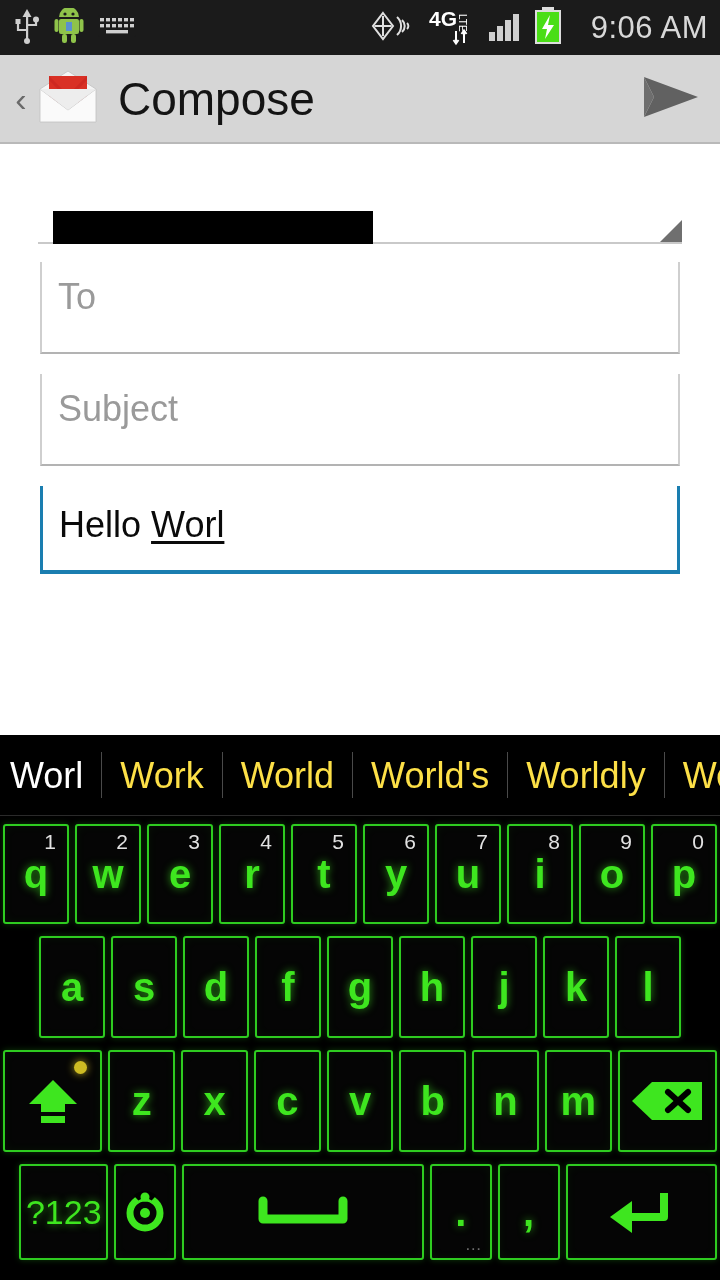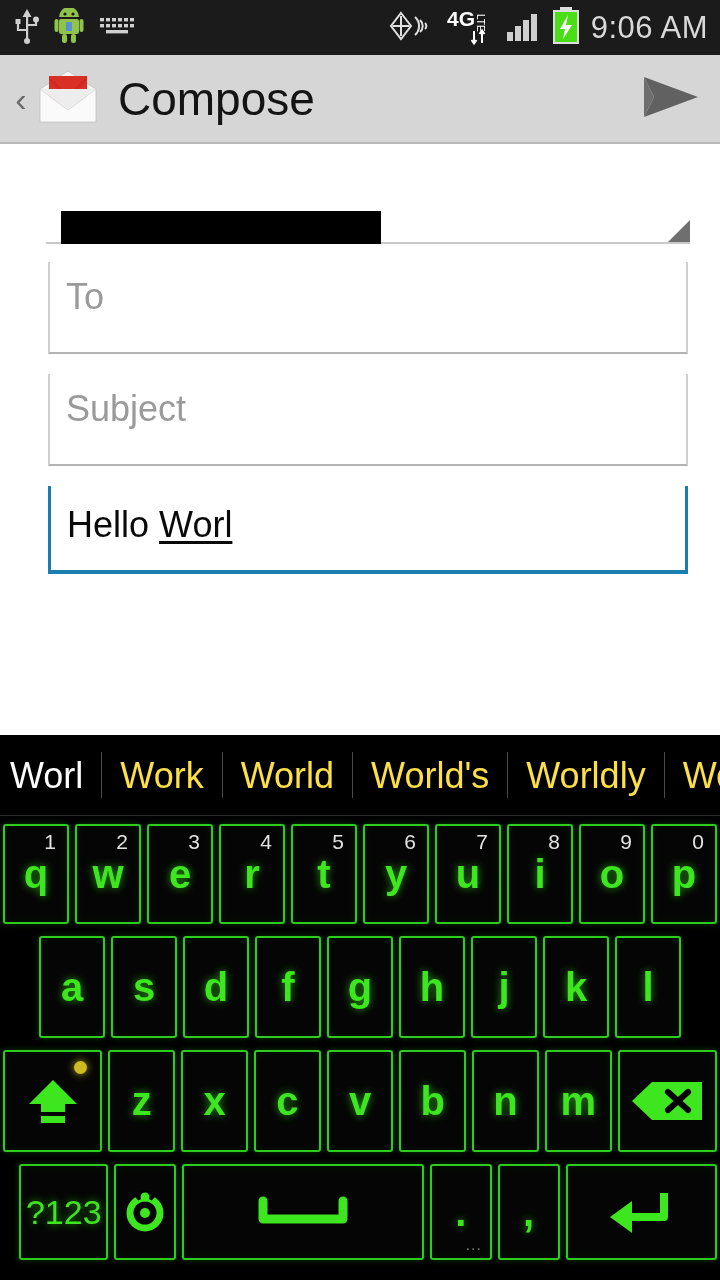--- a/index.html
+++ b/index.html
@@ -45,21 +45,21 @@
     display: flex;
     align-items: center;
     gap: 6px;
     flex: 0 0 auto;
   }
   .sb-icon { display: block; }
   #status-clock {
     color: #d8d8d8;
     font-size: 31px;
     letter-spacing: 0.5px;
-    margin-left: 4px;
+    margin-left: 22px;
     font-family: "Liberation Sans", sans-serif;
   }
   .lte-wrap {
     display: flex;
     flex-direction: column;
     align-items: center;
     justify-content: center;
     margin-left: 1px;
   }
 
@@ -99,21 +99,21 @@
     font-family: "Liberation Sans", sans-serif;
   }
   #send-button {
     flex: 0 0 auto;
     cursor: pointer;
   }
 
   
   #compose-area {
     position: absolute;
-    top: 146px; left: 8px;
+    top: 146px; left: 0;
     width: 600px;
     height: 589px;
     background: #ffffff;
   }
   .field {
     position: absolute;
     box-sizing: border-box;
   }
   
   #from-field {

